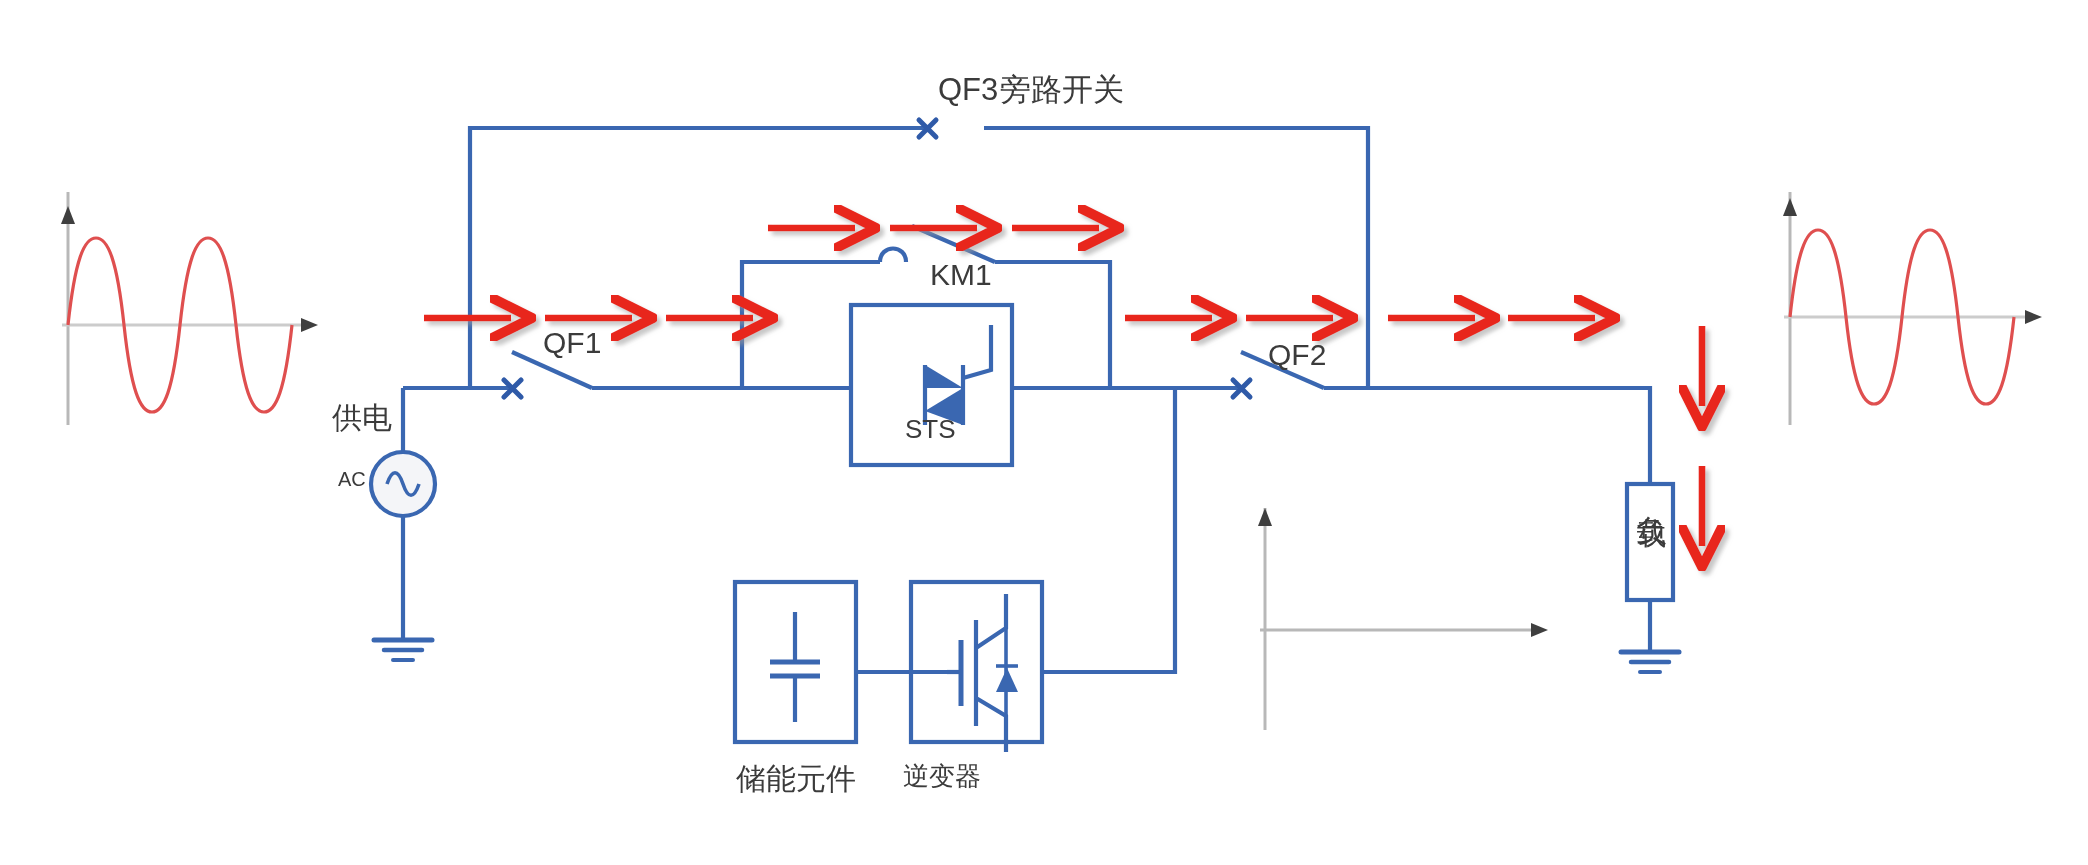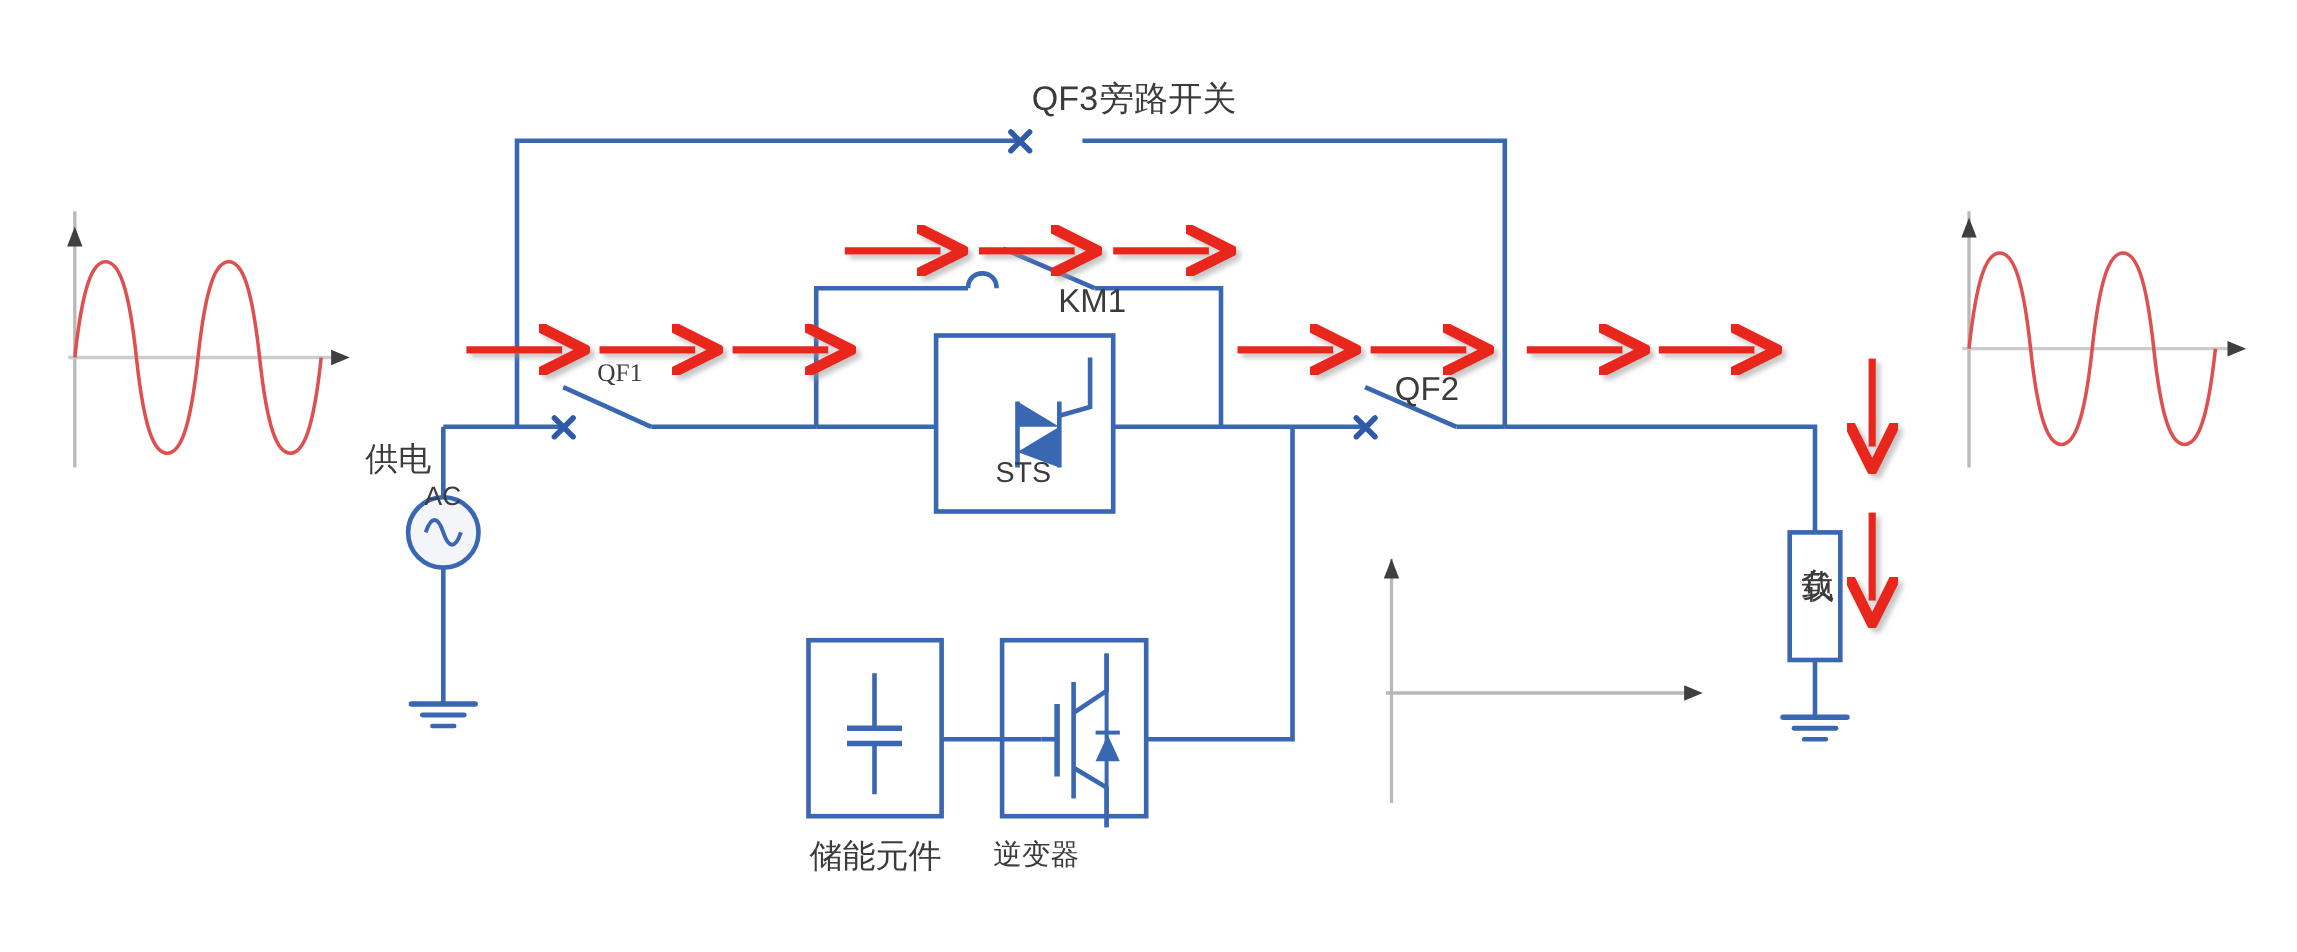--- a/index.html
+++ b/index.html
@@ -171,29 +171,29 @@
     <line x1="1508" y1="318" x2="1595" y2="318"></line>
 
     <line x1="1702" y1="326" x2="1702" y2="406"></line>
     <line x1="1702" y1="466" x2="1702" y2="546"></line>
   </g>
 </svg>
 
 <div class="lbl" style="left:938px;top:72px;font-size:31px;">QF3</div>
 <div class="lbl cjk" style="left:1000px;top:72px;font-size:31px;">旁路开关</div>
 
-<div class="lbl" style="left:930px;top:258px;font-size:30px;margin-left:32px;">KM1</div>
+<div class="lbl" style="left:930px;top:258px;font-size:30px;">KM1</div>
 
-<div class="lbl" style="left:543px;top:326px;font-size:23px;font-family:Liberation Serif, serif;">QF1</div>
+<div class="lbl" style="left:543px;top:326px;font-size:30px;">QF1</div>
 
 <div class="lbl" style="left:1268px;top:326px;font-size:30px;margin-top:12px;">QF2</div>
 
 <div class="lbl" style="left:905px;top:415px;font-size:26px;">STS</div>
 
 <div class="lbl cjk" style="left:332px;top:401px;font-size:30px;">供电</div>
-<div class="lbl" style="left:338px;top:438px;font-size:24px;margin-left:48px;">AC</div>
+<div class="lbl" style="left:338px;top:468px;font-size:20px;">AC</div>
 
 <div class="lbl cjk" style="left:736px;top:762px;font-size:30px;">储能元件</div>
 <div class="lbl cjk" style="left:903px;top:762px;font-size:26px;">逆变器</div>
 
 <div class="lbl cjk vert" style="left:1634px;top:492px;font-size:30px;">负载</div>
 
 </div>
 
 </body></html>

